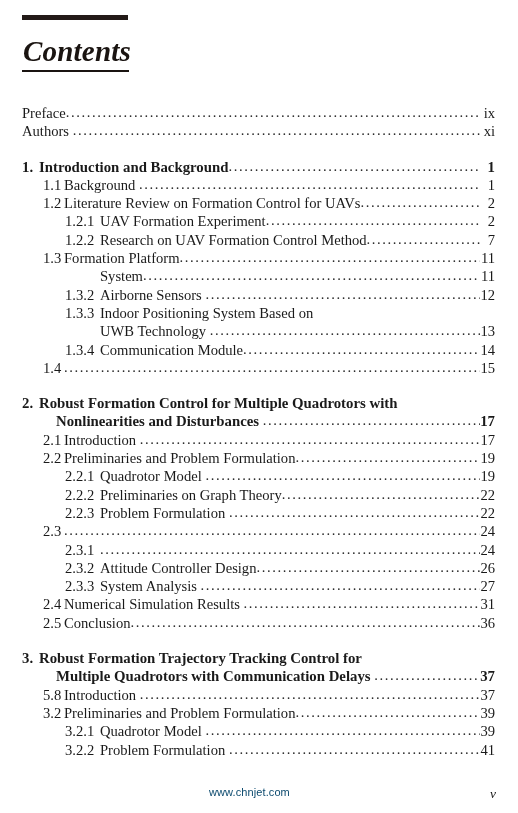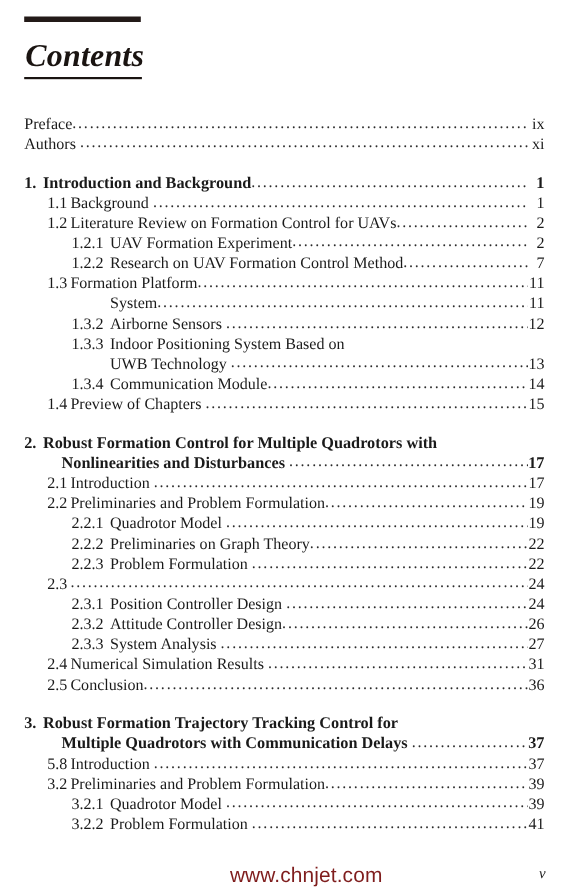--- a/index.html
+++ b/index.html
@@ -115,22 +115,22 @@
   .cont-chapter .label { margin-left: 17px; }
 
   .gap-chapter { height: 17px; }
 
   
   .watermark {
     position: absolute;
     left: 209px;
     top: 786px;
     font-family: "Liberation Sans", "DejaVu Sans", sans-serif;
-    font-size: 19px;
-    color: #7f1d1d;
+    font-size: 11px;
+    color: #0c4a6e;
     letter-spacing: 0.1px;
   }
   .folio {
     position: absolute;
     right: 22px;
     top: 786px;
     font-style: italic;
     font-size: 13.5px;
     color: #1a1a1a;
   }
@@ -219,21 +219,20 @@
         <span class="pageno">13</span>
       </div>
       <div class="row subsec">
         <span class="num">1.3.4</span>
         <span class="label">Communication Module</span>
         <span class="leaders">........................................................................................................................................................................................................</span>
         <span class="pageno">14</span>
       </div>
       <div class="row section">
         <span class="num">1.4</span>
-        <span class="label">Preview of Chapters&nbsp;</span>
         <span class="leaders">........................................................................................................................................................................................................</span>
         <span class="pageno">15</span>
       </div>
       <div class="gap-chapter"></div>
       <div class="row chapter cont-first">
         <span class="num">2.</span>
         <span class="label">Robust Formation Control for Multiple Quadrotors with</span>
       </div>
       <div class="row chapter cont-chapter last cont-chapter-last">
         <span class="num"></span>
@@ -271,21 +270,20 @@
         <span class="leaders">........................................................................................................................................................................................................</span>
         <span class="pageno">22</span>
       </div>
       <div class="row section">
         <span class="num">2.3</span>
         <span class="leaders">........................................................................................................................................................................................................</span>
         <span class="pageno">24</span>
       </div>
       <div class="row subsec">
         <span class="num">2.3.1</span>
-        <span class="label">Position Controller Design&nbsp;</span>
         <span class="leaders">........................................................................................................................................................................................................</span>
         <span class="pageno">24</span>
       </div>
       <div class="row subsec">
         <span class="num">2.3.2</span>
         <span class="label">Attitude Controller Design</span>
         <span class="leaders">........................................................................................................................................................................................................</span>
         <span class="pageno">26</span>
       </div>
       <div class="row subsec">

